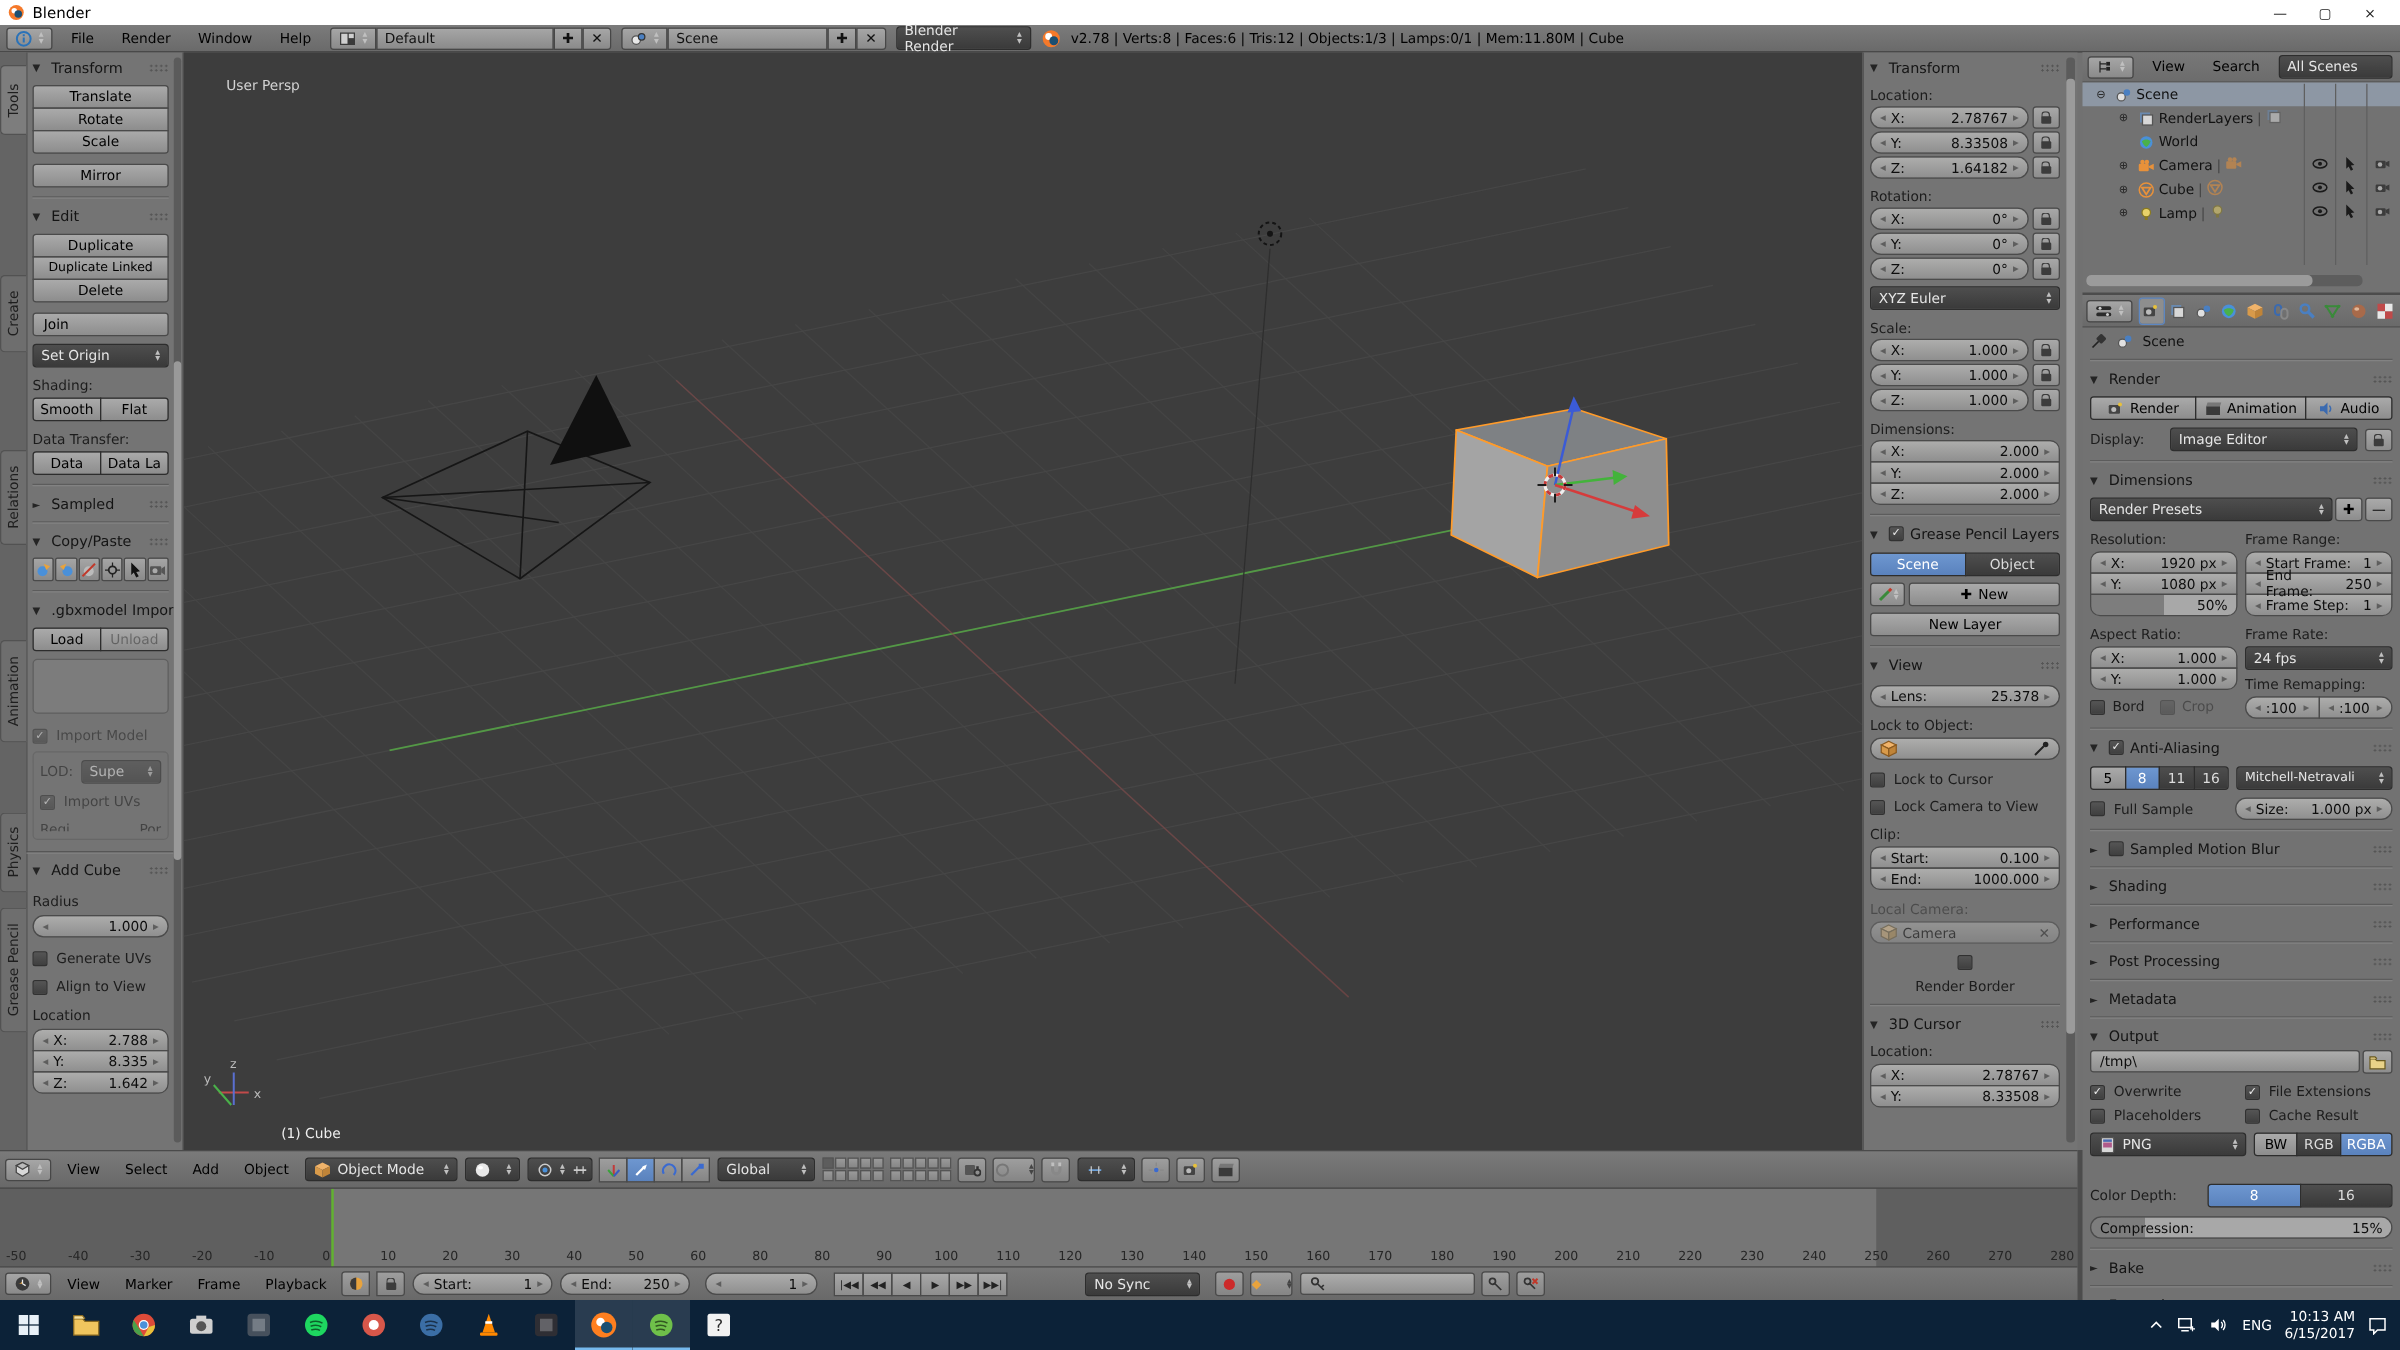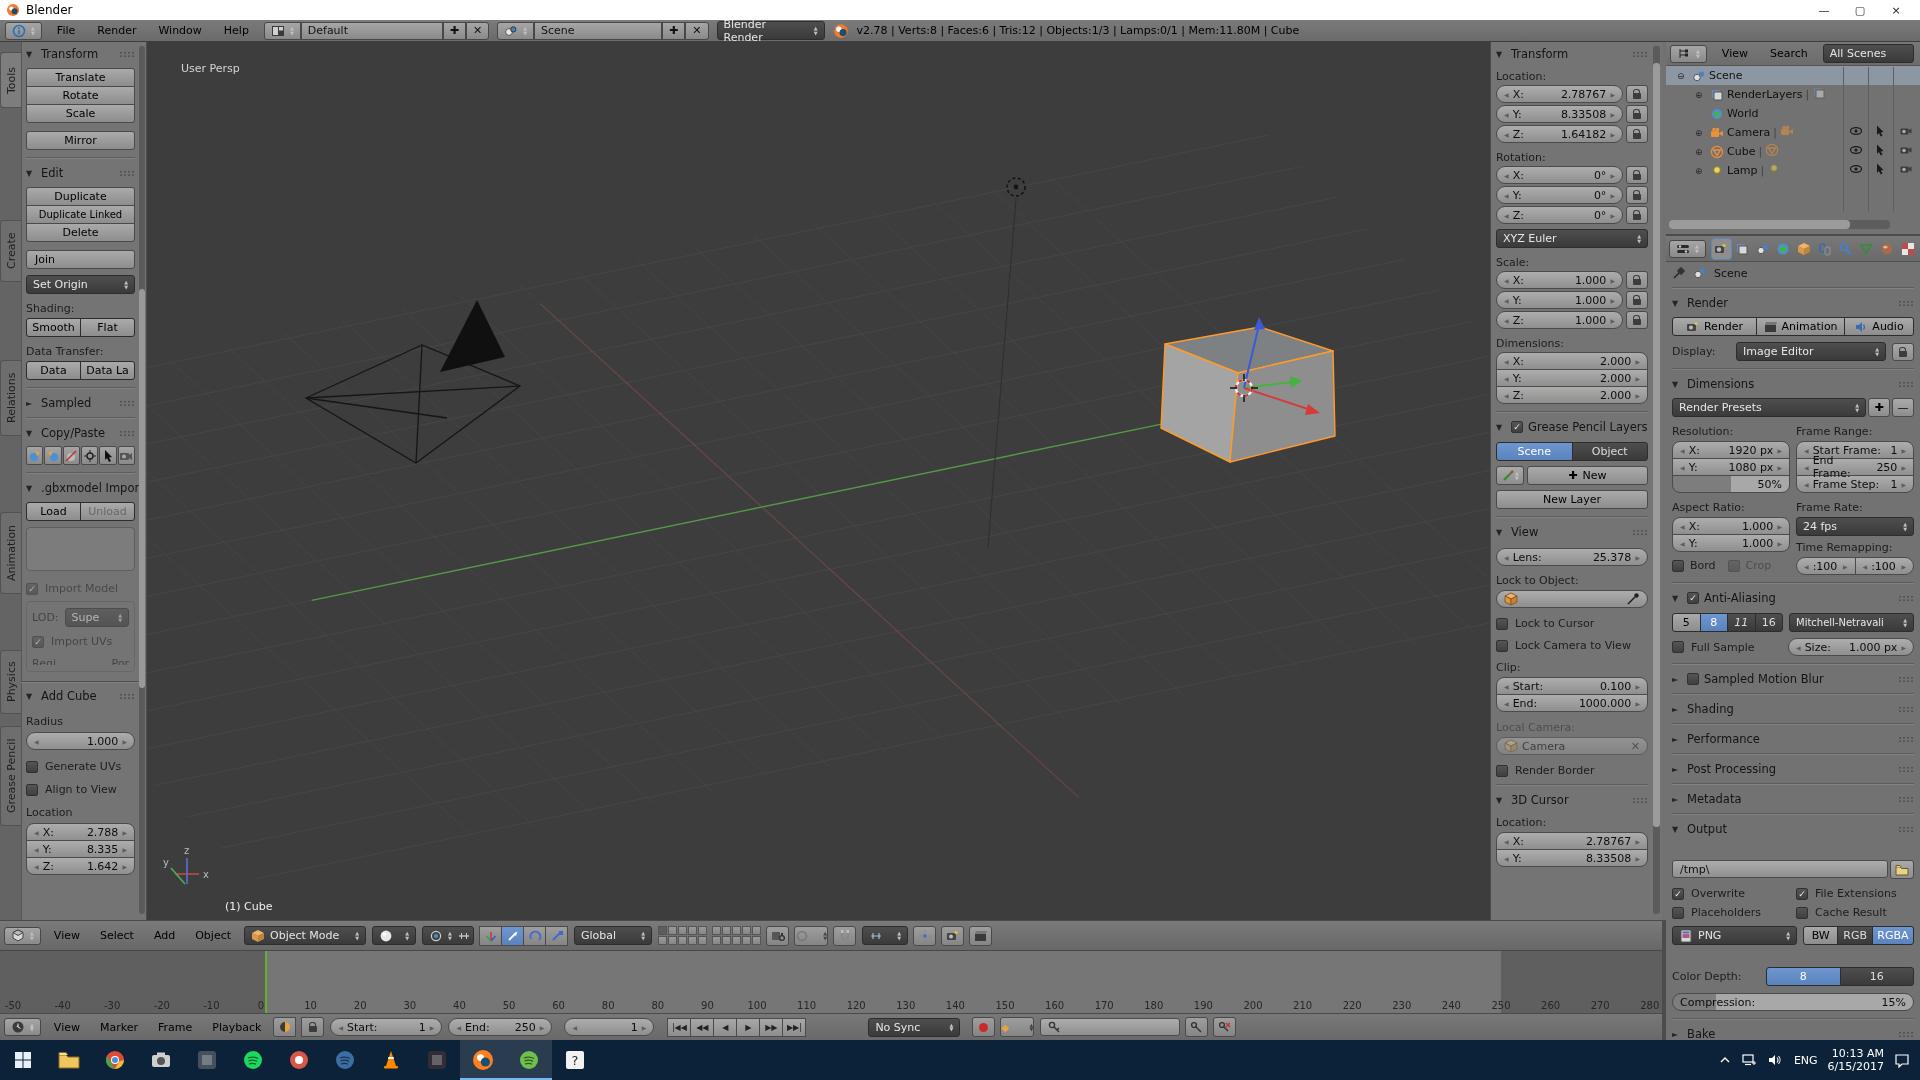--- a/index.html
+++ b/index.html
@@ -699,21 +699,21 @@
       <div class="field grayed" style="margin-top:3px;">
         <svg class="mini" viewBox="0 0 14 14">
             <polygon points="7,1 13,4 7,7 1,4" fill="#e8c89a" stroke="#7a6a4a"></polygon>
             <polygon points="1,4 7,7 7,13 1,10" fill="#d0b080" stroke="#7a6a4a"></polygon>
             <polygon points="13,4 7,7 7,13 13,10" fill="#b89860" stroke="#7a6a4a"></polygon>
           </svg>
         <span>Camera</span>
           <span class="fl"></span>
         <span style="color:#333;">✕</span>
       </div>
-      <div class="chkrow" style="margin-top:9px;">
+      <div class="chkrow" style="margin-top:9px;flex-direction:column;">
         <span class="chk"></span>
         <span class="lbl">Render Border</span>
       </div>
       <div class="sep"></div>
       <div class="hdr">
           <span class="tri">▼</span>
           <span>3D Cursor</span>
           <span class="grip"></span>
         </div>
       <div class="lbl" style="margin-top:9px;">Location:</div>
@@ -1137,21 +1137,21 @@
         <div class="hdr">
             <span class="tri">▼</span>
             <span class="chk">✓</span>
             <span>Anti-Aliasing</span>
             <span class="grip"></span>
           </div>
         <div class="prow2" style="margin-top:8px;">
           <div class="seg">
             <div class="lt" style="flex:1;">5</div>
             <div class="on" style="flex:1;">8</div>
-            <div style="flex:1;font-style:italic;">11</div>
+            <div style="flex:1;">11</div>
             <div style="flex:1;">16</div>
           </div>
           <div class="dd">
               <span style="font-size:10px;">Mitchell-Netravali</span>
               <span class="arrs">
                 <span>▲</span>
                 <span>▼</span>
               </span>
             </div>
         </div>
@@ -1197,21 +1197,21 @@
             <span class="tri">►</span>
             <span>Metadata</span>
             <span class="grip"></span>
           </div>
         <div class="sep"></div>
         <div class="hdr">
             <span class="tri">▼</span>
             <span>Output</span>
             <span class="grip"></span>
           </div>
-        <div style="display:flex;gap:2px;margin-top:24px;">
+        <div style="display:flex;gap:2px;margin-top:4px;">
           <div class="field" style="flex:1;border-radius:3px;justify-content:flex-start;">
               <span>/tmp\</span>
             </div>
           <div class="btn" style="width:24px;padding:0;">
             <svg class="mini" viewBox="0 0 14 14">
                 <path d="M1 4h4l1.5 1.5H13V12H1z" fill="#e8d288" stroke="#6a5a20"></path>
                 <path d="M1 4V2.5h4L6.5 4" fill="#e8d288" stroke="#6a5a20"></path>
               </svg>
           </div>
         </div>

